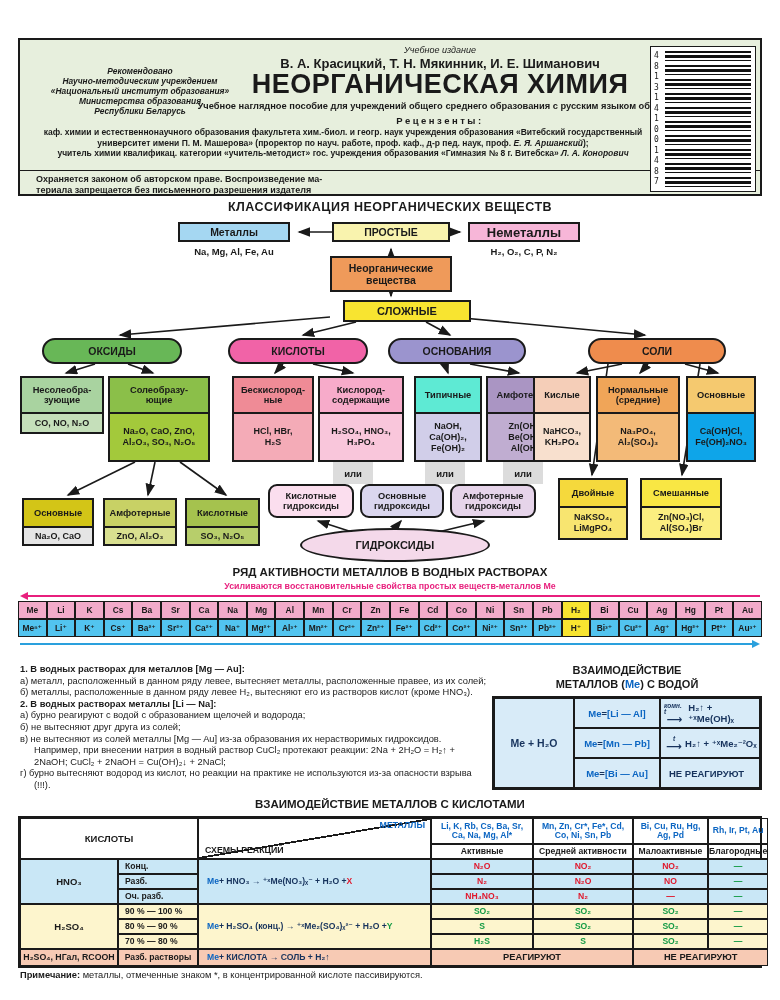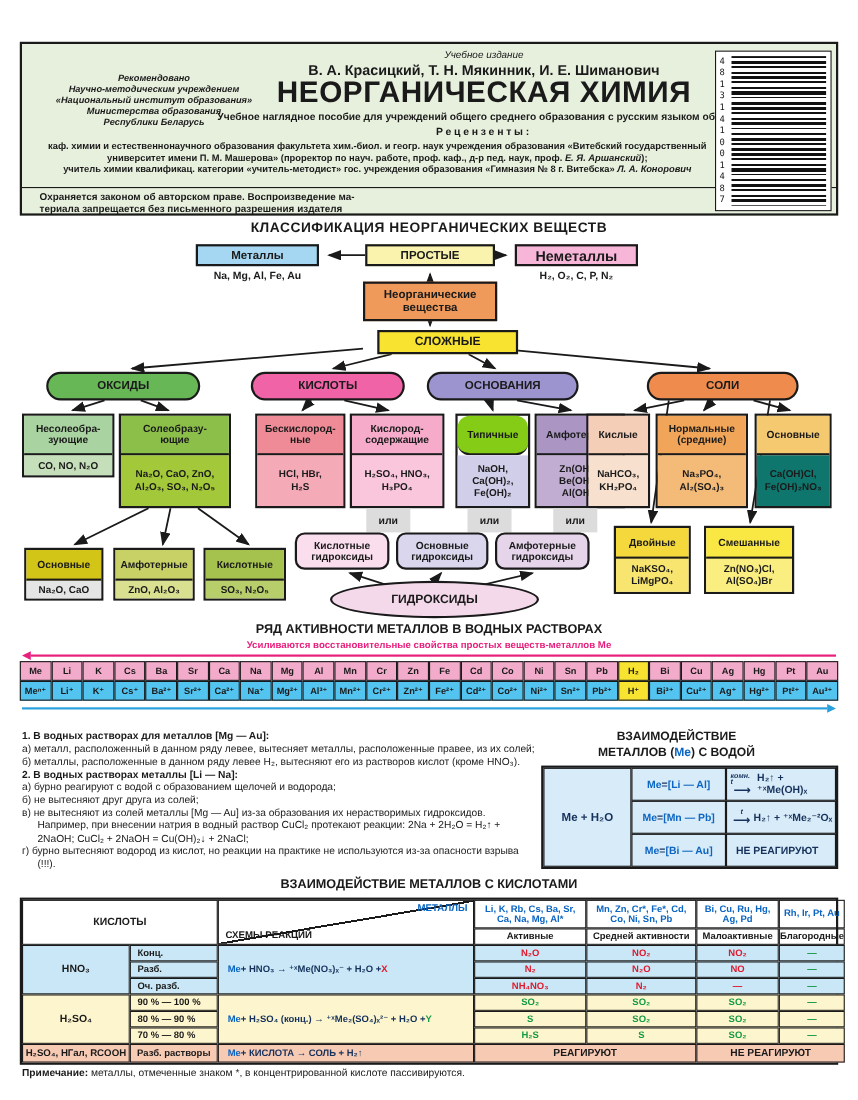--- a/index.html
+++ b/index.html
@@ -167,21 +167,21 @@
 H₂S</div>
   </div>
   <div class="sbox" style="left:318px;top:376px;width:86px;height:86px;">
     <div class="h" style="height:34px;background:#f7abca;">Кислород-
 содержащие</div>
     <div class="v" style="background:#f9c6db;">H₂SO₄, HNO₃,
 H₃PO₄</div>
   </div>
 
   <div class="sbox" style="left:414px;top:376px;width:68px;height:86px;">
-    <div class="h" style="height:34px;background:#84cc16;border-radius:11px;">Типичные</div>
+    <div class="h" style="height:34px;background:#5eead4;">Типичные</div>
     <div class="v" style="background:#d1cee9;">NaOH,
 Ca(OH)₂,
 Fe(OH)₂</div>
   </div>
   <div class="sbox" style="left:486px;top:376px;width:82px;height:86px;">
     <div class="h" style="height:34px;background:#aa95c3;">Амфотерные</div>
     <div class="v" style="background:#c0add1;">Zn(OH)₂,
 Be(OH)₂,
 Al(OH)₃</div>
   </div>
@@ -192,21 +192,21 @@
 KH₂PO₄</div>
   </div>
   <div class="sbox" style="left:596px;top:376px;width:84px;height:86px;">
     <div class="h" style="height:34px;background:#f0a558;">Нормальные
 (средние)</div>
     <div class="v" style="background:#f3ba78;">Na₃PO₄,
 Al₂(SO₄)₃</div>
   </div>
   <div class="sbox" style="left:686px;top:376px;width:70px;height:86px;">
     <div class="h" style="height:34px;background:#f5c96f;">Основные</div>
-    <div class="v" style="background:#0f766e;">Ca(OH)Cl,
+    <div class="v" style="background:#0ea5e9;">Ca(OH)Cl,
 Fe(OH)₂NO₃</div>
   </div>
 
   <div class="orbar" style="left:333px;top:462px;width:40px;height:22px;">
     <span>или</span>
     </div>
   <div class="orbar" style="left:425px;top:462px;width:40px;height:22px;">
     <span>или</span>
     </div>
   <div class="orbar" style="left:503px;top:462px;width:40px;height:22px;">
@@ -318,21 +318,21 @@
     <div class="note hb">1. В водных растворах для металлов [Mg — Au]:</div>
     <div class="note">а) металл, расположенный в данном ряду левее, вытесняет металлы, расположенные правее, из их солей;</div>
     <div class="note">б) металлы, расположенные в данном ряду левее H₂, вытесняют его из растворов кислот (кроме HNO₃).</div>
     <div class="note hb">2. В водных растворах металлы [Li — Na]:</div>
     <div class="note">а) бурно реагируют с водой с образованием щелочей и водорода;</div>
     <div class="note">б) не вытесняют друг друга из солей;</div>
     <div class="note">в) не вытесняют из солей металлы [Mg — Au] из-за образования их нерастворимых гидроксидов. Например, при внесении натрия в водный раствор CuCl₂ протекают реакции: 2Na + 2H₂O = H₂↑ + 2NaOH; CuCl₂ + 2NaOH = Cu(OH)₂↓ + 2NaCl;</div>
     <div class="note">г) бурно вытесняют водород из кислот, но реакции на практике не используются из-за опасности взрыва (!!!).</div>
   </div>
 
-  <div class="abs b ctr" style="left:480px;top:664px;width:270px;font-size:11px;line-height:13.5px;z-index:2;">
+  <div class="abs b ctr" style="left:492px;top:664px;width:270px;font-size:11px;line-height:13.5px;z-index:2;">
     <div>ВЗАИМОДЕЙСТВИЕ</div>
     <div><span>МЕТАЛЛОВ (</span><span class="blue">Me</span><span>) С ВОДОЙ</span></div>
   </div>
   <div id="wt">
     <div style="grid-row:1/4;font-size:10.5px;">Me + H₂O</div>
     <div>
         <span class="blue">Me</span>
         <span> = </span>
         <span class="blue">[Li — Al]</span>
       </div>

